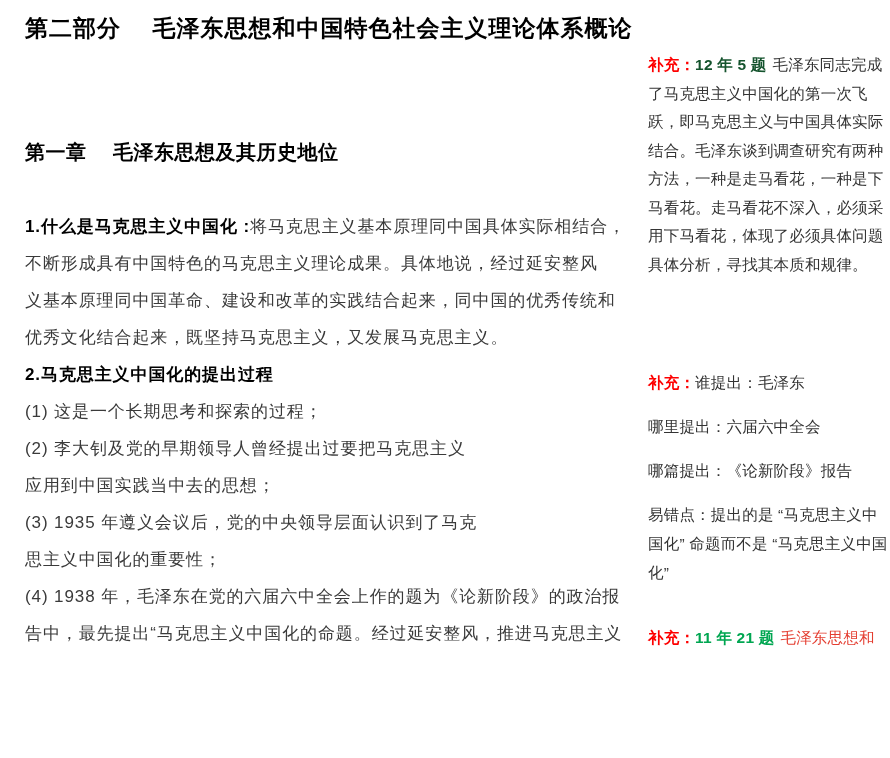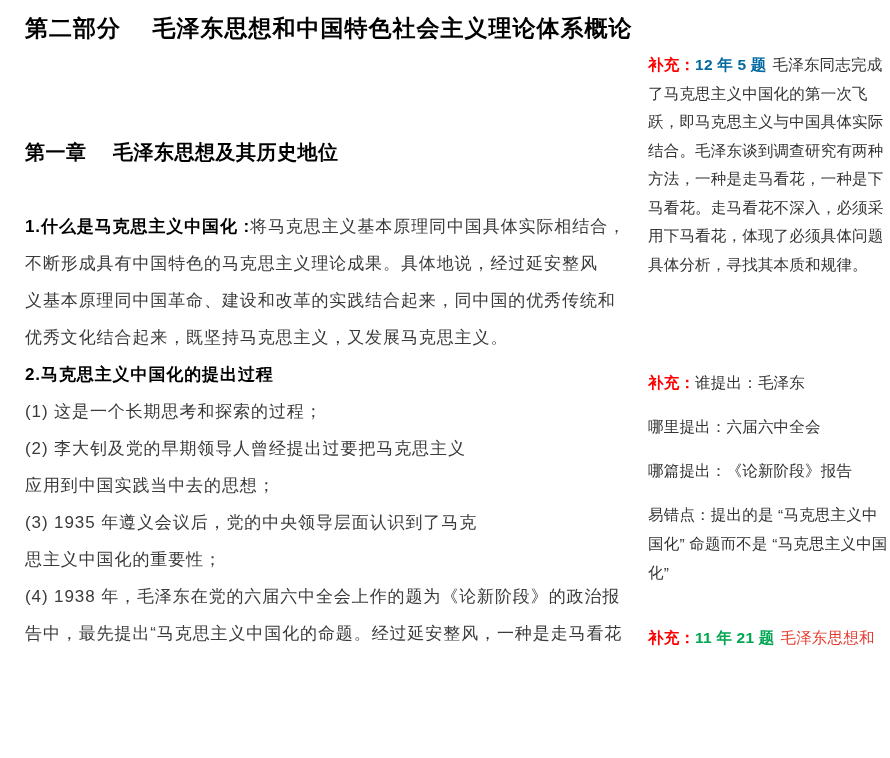--- a/index.html
+++ b/index.html
@@ -93,28 +93,28 @@
     <div class="ln">不断形成具有中国特色的马克思主义理论成果。具体地说，经过延安整风</div>
     <div class="ln">义基本原理同中国革命、建设和改革的实践结合起来，同中国的优秀传统和</div>
     <div class="ln">优秀文化结合起来，既坚持马克思主义，又发展马克思主义。</div>
     <div class="ln b black">2.马克思主义中国化的提出过程</div>
     <div class="ln">(1)  这是一个长期思考和探索的过程；</div>
     <div class="ln">(2)  李大钊及党的早期领导人曾经提出过要把马克思主义</div>
     <div class="ln">应用到中国实践当中去的思想；</div>
     <div class="ln">(3) 1935 年遵义会议后，党的中央领导层面认识到了马克</div>
     <div class="ln">思主义中国化的重要性；</div>
     <div class="ln">(4) 1938 年，毛泽东在党的六届六中全会上作的题为《论新阶段》的政治报</div>
-    <div class="ln">告中，最先提出“马克思主义中国化的命题。经过延安整风，一种是走马看花</div>
+    <div class="ln">告中，最先提出“马克思主义中国化的命题。经过延安整风，推进马克思主义</div>
     <div class="ln">中国化成为全党共识。</div>
   </div>
 
   <aside class="right-col">
 
     <div class="anno anno1">
-      <span class="red" style="color: rgb(254, 0, 0);">补充：</span><span class="green" style="color: #0369a1;">12 年 5 题</span><span>毛泽东同志完成了马克思主义中国化的第一次飞跃，即马克思主义与中国具体实际结合。毛泽东谈到调查研究有两种方法，一种是走马看花，一种是下马看花。走马看花不深入，必须采用下马看花，体现了必须具体问题具体分析，寻找其本质和规律。</span>
+      <span class="red" style="color: rgb(254, 0, 0);">补充：</span><span class="green" style="color: #14532d;">12 年 5 题</span><span>毛泽东同志完成了马克思主义中国化的第一次飞跃，即马克思主义与中国具体实际结合。毛泽东谈到调查研究有两种方法，一种是走马看花，一种是下马看花。走马看花不深入，必须采用下马看花，体现了必须具体问题具体分析，寻找其本质和规律。</span>
     </div>
 
     <div class="anno anno2">
       <div class="item"><span class="red" style="color: rgb(254, 0, 0);">补充：</span><span>谁提出：毛泽东</span></div>
       <div class="item">哪里提出：六届六中全会</div>
       <div class="item">哪篇提出：《论新阶段》报告</div>
       <div class="item">易错点：提出的是 “马克思主义中国化” 命题而不是 “马克思主义中国化”</div>
     </div>
 
     <div class="anno anno3">

